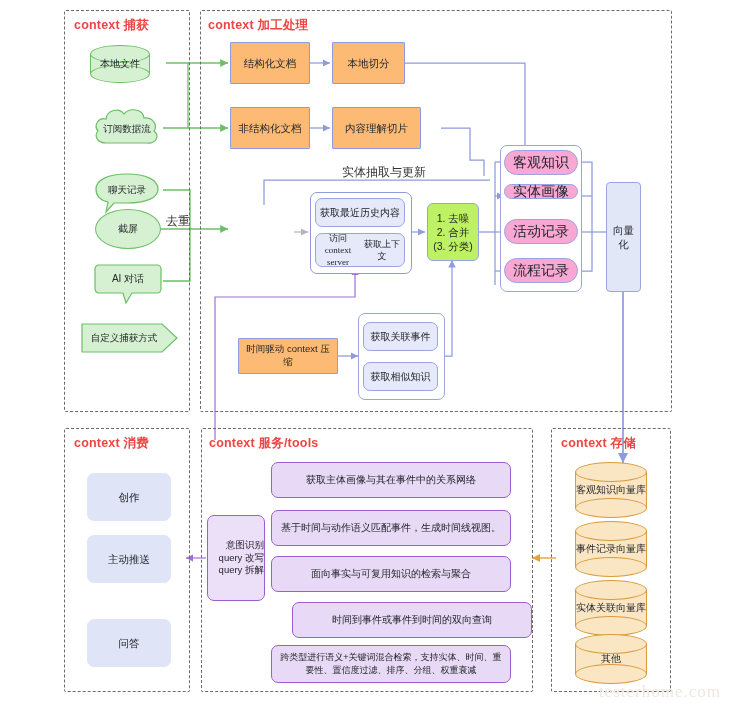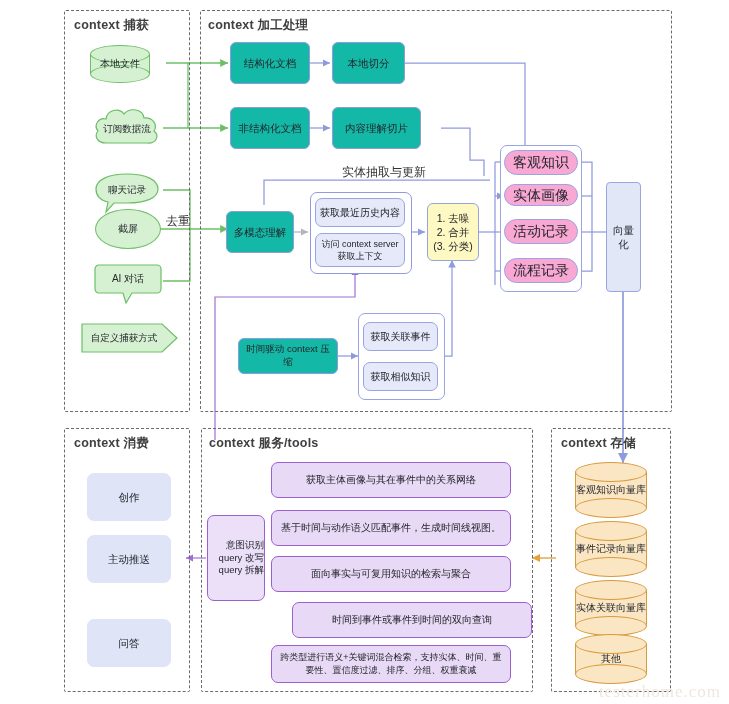--- a/index.html
+++ b/index.html
@@ -4,33 +4,33 @@
 <style>
   html,body{margin:0;padding:0;background:#ffffff;}
   body{width:729px;height:704px;position:relative;
        font-family:"Liberation Sans","DejaVu Sans",sans-serif;
        -webkit-font-smoothing:antialiased;}
   .stage{position:absolute;left:0;top:0;width:729px;height:704px;overflow:hidden;}
   svg.wires{position:absolute;left:0;top:0;width:729px;height:704px;pointer-events:none;}
 
   
   .group{position:absolute;border:1.4px dashed #6b6b6b;border-radius:2px;background:transparent;}
-  .group-title{position:absolute;font-weight:bold;font-size:12.5px;color:#404040;letter-spacing:.2px;white-space:nowrap;}
+  .group-title{position:absolute;font-weight:bold;font-size:12.5px;color:#ef4444;letter-spacing:.2px;white-space:nowrap;}
 
   
   .node{position:absolute;display:flex;align-items:center;justify-content:center;
         text-align:center;box-sizing:border-box;line-height:1.35;}
   .node span{display:block;width:100%;padding:0 4px;}
 
   
-  .blue{background:#14b8a6;border:1.1px solid #8f9bdd;border-radius:6px;
+  .blue{background:#fdba74;border:1.1px solid #8f9bdd;border-radius:1px;
         color:#23262b;font-size:10.5px;justify-content:flex-end;}
   .blue-pale{background:#e6e9f9;border:1.1px solid #9aa5e0;border-radius:7px;
         color:#23262b;font-size:10px;}
-  .blue-soft{background:#fef9c3;border:1.1px solid #97a2e2;border-radius:6px;color:#23262b;font-size:10.5px;}
+  .blue-soft{background:#bef264;border:1.1px solid #97a2e2;border-radius:6px;color:#23262b;font-size:10.5px;}
   .blue-pill{background:#f9a8d4;border:1.1px solid #9aa4e2;border-radius:14px;color:#23262b;font-size:14px;}
   .blue-plain{background:#e2e7f8;border:1.1px solid #9ba6e1;border-radius:4px;color:#23262b;font-size:10.5px;}
   .wrapbox{background:#ffffff;border:1.1px solid #8f9bdd;border-radius:7px;}
   .consume{background:#dfe4f6;border:1px solid #dfe4f6;border-radius:7px;color:#23262b;font-size:10.5px;}
   .label-free{position:absolute;font-size:12px;color:#333;white-space:nowrap;}
 
   
   .purple{background:#e8d9f6;border:1.2px solid #9c5fd0;border-radius:7px;color:#23262b;font-size:10px;}
   .purple-tall{background:#ecdff8;border:1.2px solid #9c5fd0;border-radius:7px;color:#23262b;font-size:9.5px;}
 
@@ -216,44 +216,41 @@
   </div>
   <div class="node blue" style="left:230px;top:107px;width:80px;height:42px;">
     <span>非结构化文档</span>
   </div>
   <div class="node blue" style="left:332px;top:107px;width:89px;height:42px;">
     <span>内容理解切片</span>
   </div>
 
   <div class="label-free" style="left:342px;top:164px;">实体抽取与更新</div>
 
-  <div class="node blue" style="left:226px;top:211px;width:68px;height:42px;">
-    <span>多模态理解</span>
-  </div>
 
   <div class="wrapbox" style="position:absolute;left:310px;top:192px;width:100px;height:80px;"></div>
   <div class="node blue-pale" style="left:315px;top:198px;width:90px;height:29px;">
     <span>获取最近历史内容</span>
   </div>
-  <div class="node blue-pale" style="left:315px;top:233px;width:90px;height:34px;flex-direction:column;">
+  <div class="node blue-pale" style="left:315px;top:233px;width:90px;height:34px;flex-direction:row;font-family:Liberation Serif, serif;">
     <span style="font-size:9px;">访问 context server</span>
     <span style="font-size:9px;">获取上下文</span>
   </div>
 
   <div class="node blue-soft" style="left:427px;top:203px;width:52px;height:58px;flex-direction:column;">
     <span>1. 去噪</span>
     <span>2. 合并</span>
     <span>(3. 分类)</span>
   </div>
 
   <div class="wrapbox" style="position:absolute;left:500px;top:145px;width:80px;height:145px;border-color:#9aa4e2;"></div>
   <div class="node blue-pill" style="left:504px;top:150px;width:74px;height:25px;">
     <span>客观知识</span>
   </div>
-  <div class="node blue-pill" style="left:504px;top:184px;width:74px;height:22px;">
+  <div class="node blue-pill" style="left:504px;top:184px;width:74px;height:15px;">
     <span>实体画像</span>
   </div>
   <div class="node blue-pill" style="left:504px;top:219px;width:74px;height:25px;">
     <span>活动记录</span>
   </div>
   <div class="node blue-pill" style="left:504px;top:258px;width:74px;height:25px;">
     <span>流程记录</span>
   </div>
 
   <div class="node blue-plain" style="left:606px;top:182px;width:35px;height:110px;">

